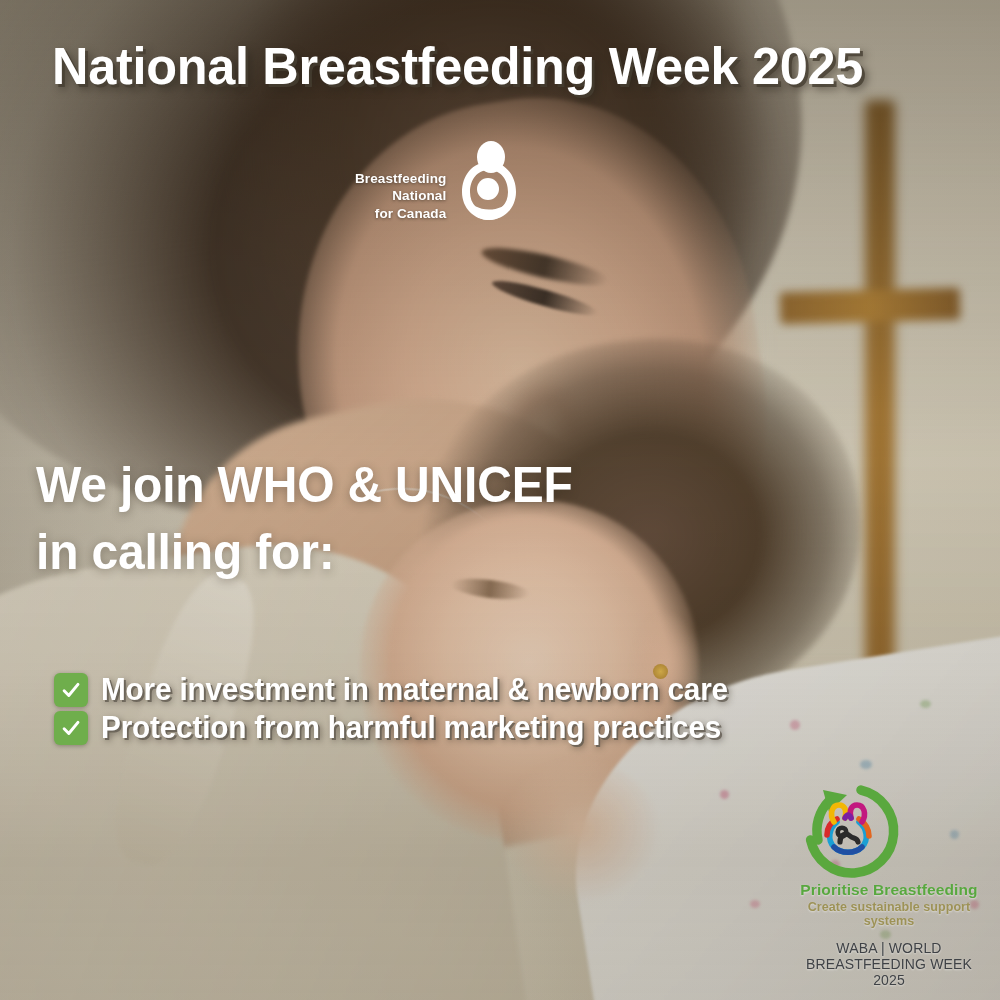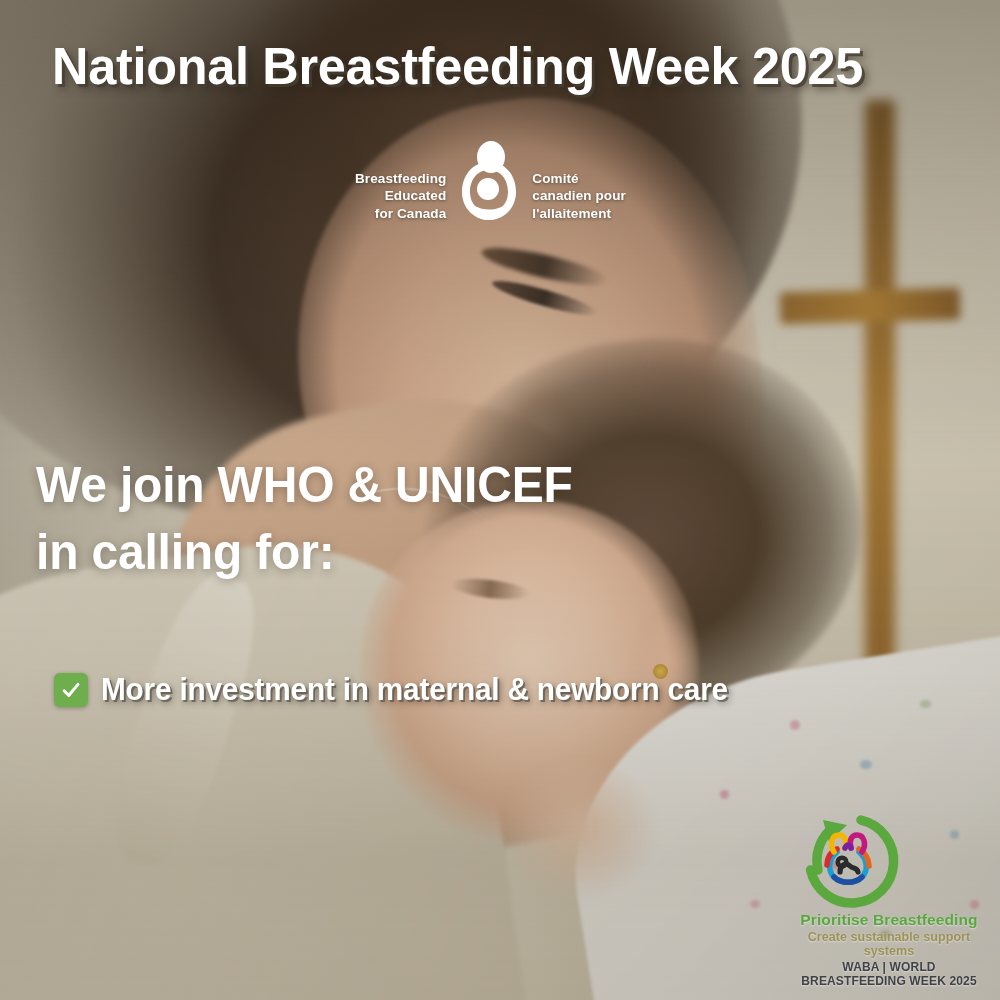--- a/index.html
+++ b/index.html
@@ -248,22 +248,22 @@
     font-size:15.5px;font-weight:700;color:#58a83f;
     letter-spacing:.1px;margin-top:1px;
     text-shadow:0 1px 2px rgba(255,255,255,.55);
   }
   .waba-line2{
     font-size:12.5px;font-weight:600;color:#9d9256;
     letter-spacing:.05px;margin-top:1px;
     text-shadow:0 1px 2px rgba(255,255,255,.5);
   }
   .waba-line3{
-    font-size:12px;font-weight:700;color:#3f4246;
-    letter-spacing:.15px;margin-top:2px;
+    font-size:14px;font-weight:400;color:#3f4246;
+    letter-spacing:.15px;margin-top:12px;
     text-shadow:0 1px 2px rgba(255,255,255,.5);
   }
 </style>
 </head>
 <body>
 
 <div class="poster">
 
   <div class="photo">
     <div class="ph-wall"></div>
@@ -301,21 +301,21 @@
   <div class="overlay"></div>
   <div class="overlay2"></div>
 
   <div class="content">
 
     <div class="title">National Breastfeeding Week 2025</div>
 
     <div class="bcc">
       <div class="bcc-text bcc-left">
         <div>Breastfeeding</div>
-        <div>Educated</div>
+        <div>National</div>
         <div>for Canada</div>
       </div>
 
       <div class="bcc-mark">
         <svg viewBox="0 0 62 82" width="62" height="82" aria-hidden="true">
 
           <path d="M31 22
                    C 14 22 4 36 4 52
                    C 4 68 16 80 31 80
                    C 46 80 58 68 58 52
@@ -327,45 +327,48 @@
                    C 12 40 19 30 31 30 Z" fill="#ffffff"></path>
 
           <path d="M9 56 C 14 74 48 74 53 56 C 53 72 42 80 31 80 C 20 80 9 72 9 56 Z" fill="#ffffff"></path>
 
           <ellipse cx="33" cy="17" rx="14" ry="16" fill="#ffffff"></ellipse>
 
           <circle cx="30" cy="49" r="11" fill="#ffffff"></circle>
         </svg>
       </div>
 
-      <div class="bcc-text bcc-right">
-        <div>Comité</div>
-        <div>canadien pour</div>
-        <div>l'allaitement</div>
-      </div>
     </div>
 
     <div class="headline">
       <div>We join WHO &amp; UNICEF</div>
       <div>in calling for:</div>
     </div>
 
     <div class="checklist">
 
       <div class="check-row">
         <span class="check-box">
           <svg viewBox="0 0 24 24" width="22" height="22" aria-hidden="true">
             <path d="M4.5 12.8 L9.6 18 L19.6 5.8" fill="none" stroke="#ffffff" stroke-width="3.2" stroke-linecap="round" stroke-linejoin="round"></path>
           </svg>
         </span>
         <span class="check-label">More investment in maternal &amp; newborn care</span>
       </div>
 
 
 
+      <div class="check-row">
+        <span class="check-box">
+          <svg viewBox="0 0 24 24" width="22" height="22" aria-hidden="true">
+            <path d="M4.5 12.8 L9.6 18 L19.6 5.8" fill="none" stroke="#ffffff" stroke-width="3.2" stroke-linecap="round" stroke-linejoin="round"></path>
+          </svg>
+        </span>
+        <span class="check-label">Protection from harmful marketing practices</span>
+      </div>
 
     </div>
 
     <div class="waba">
       <div class="waba-mark">
         <svg viewBox="0 0 104 100" width="104" height="100" aria-hidden="true">
 
           <path d="M52 8
                    A 42 42 0 1 1 19.5 71" fill="none" stroke="#5aa83e" stroke-width="9.5" stroke-linecap="round" transform="rotate(18 52 50)"></path>
           <path d="M22 60 A 42 42 0 0 1 33 21" fill="none" stroke="#5aa83e" stroke-width="9.5" stroke-linecap="round"></path>

